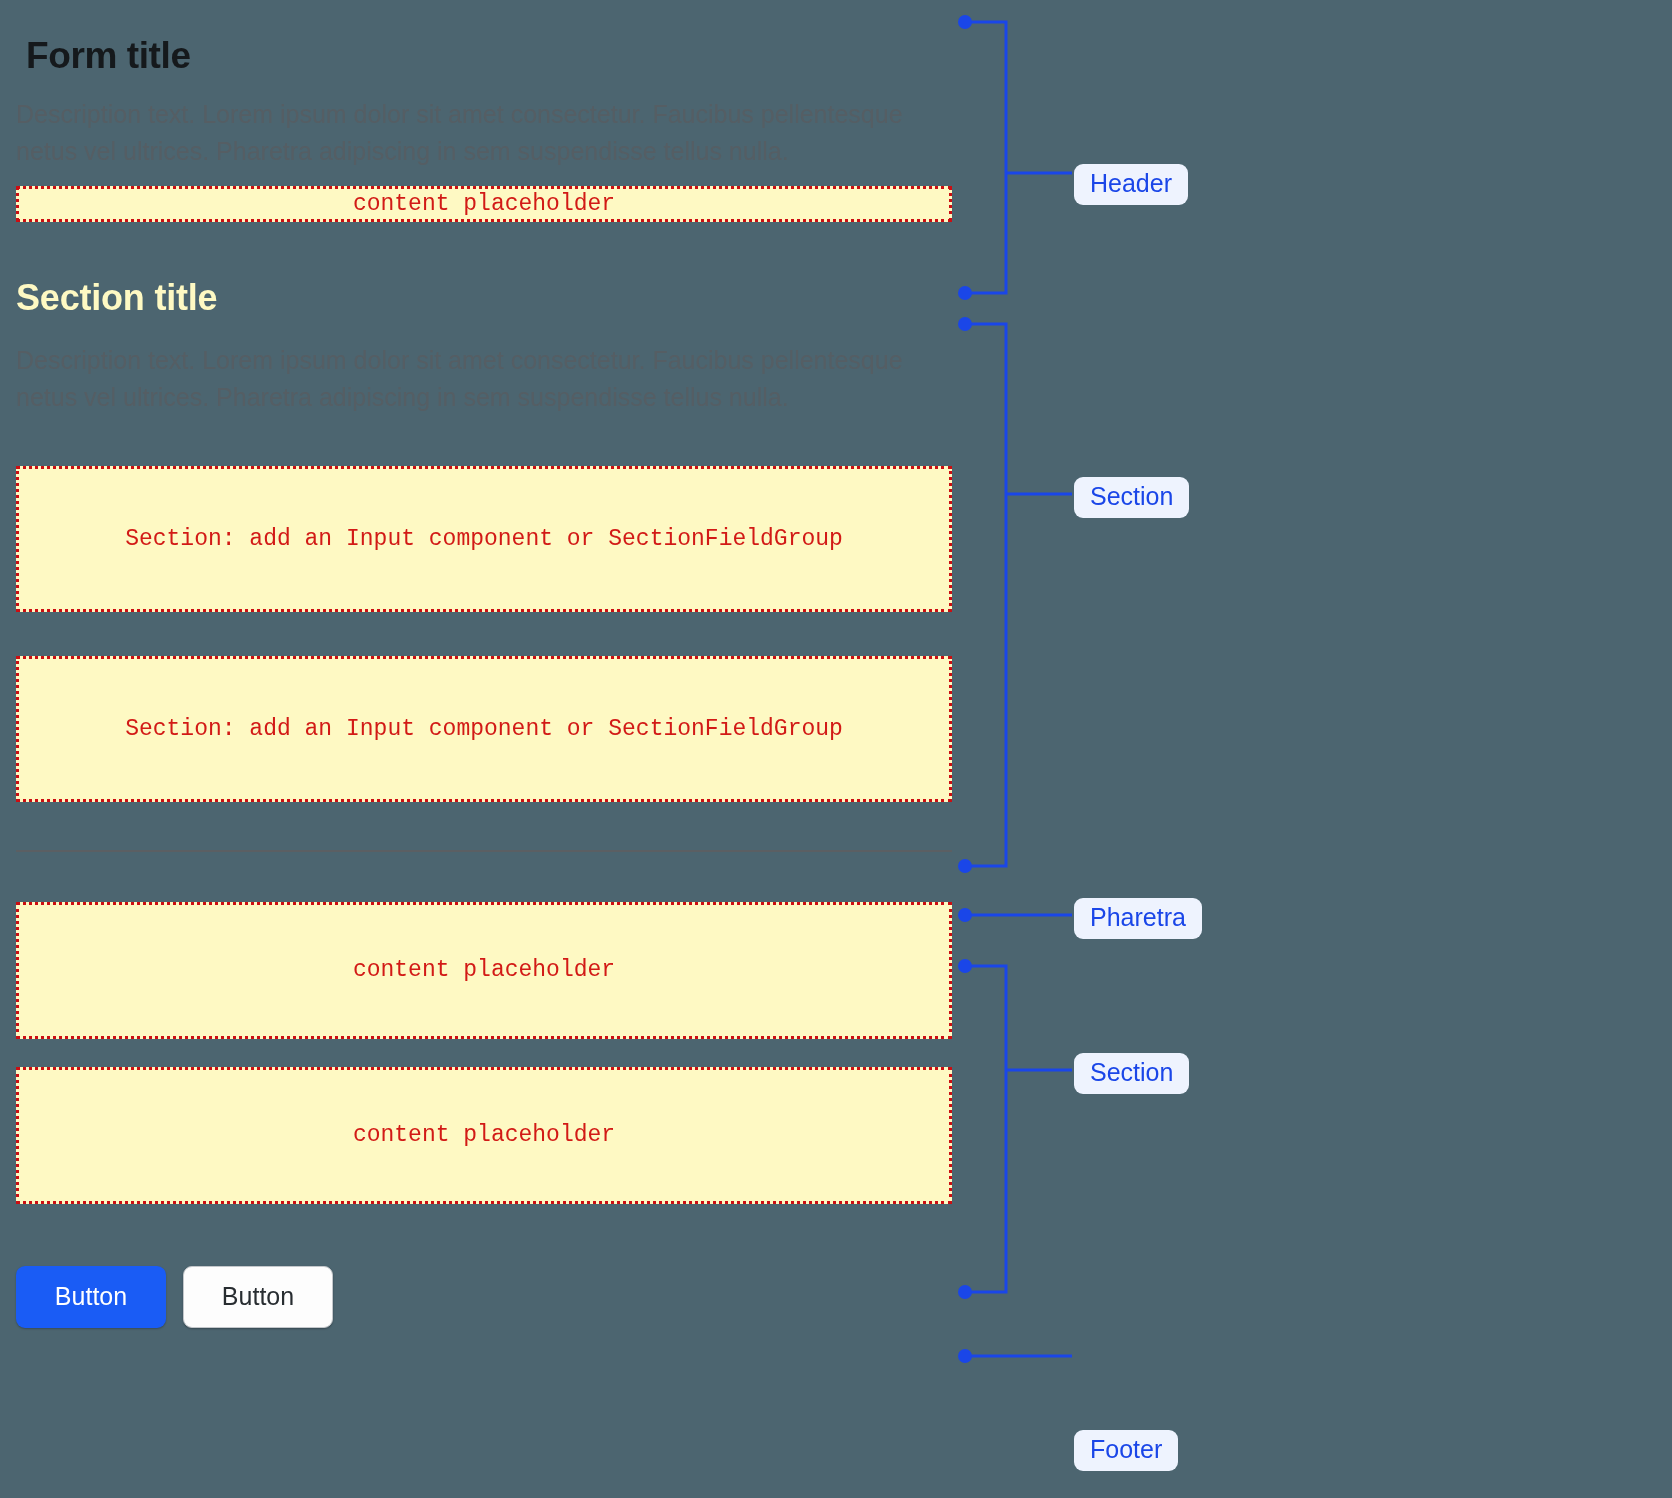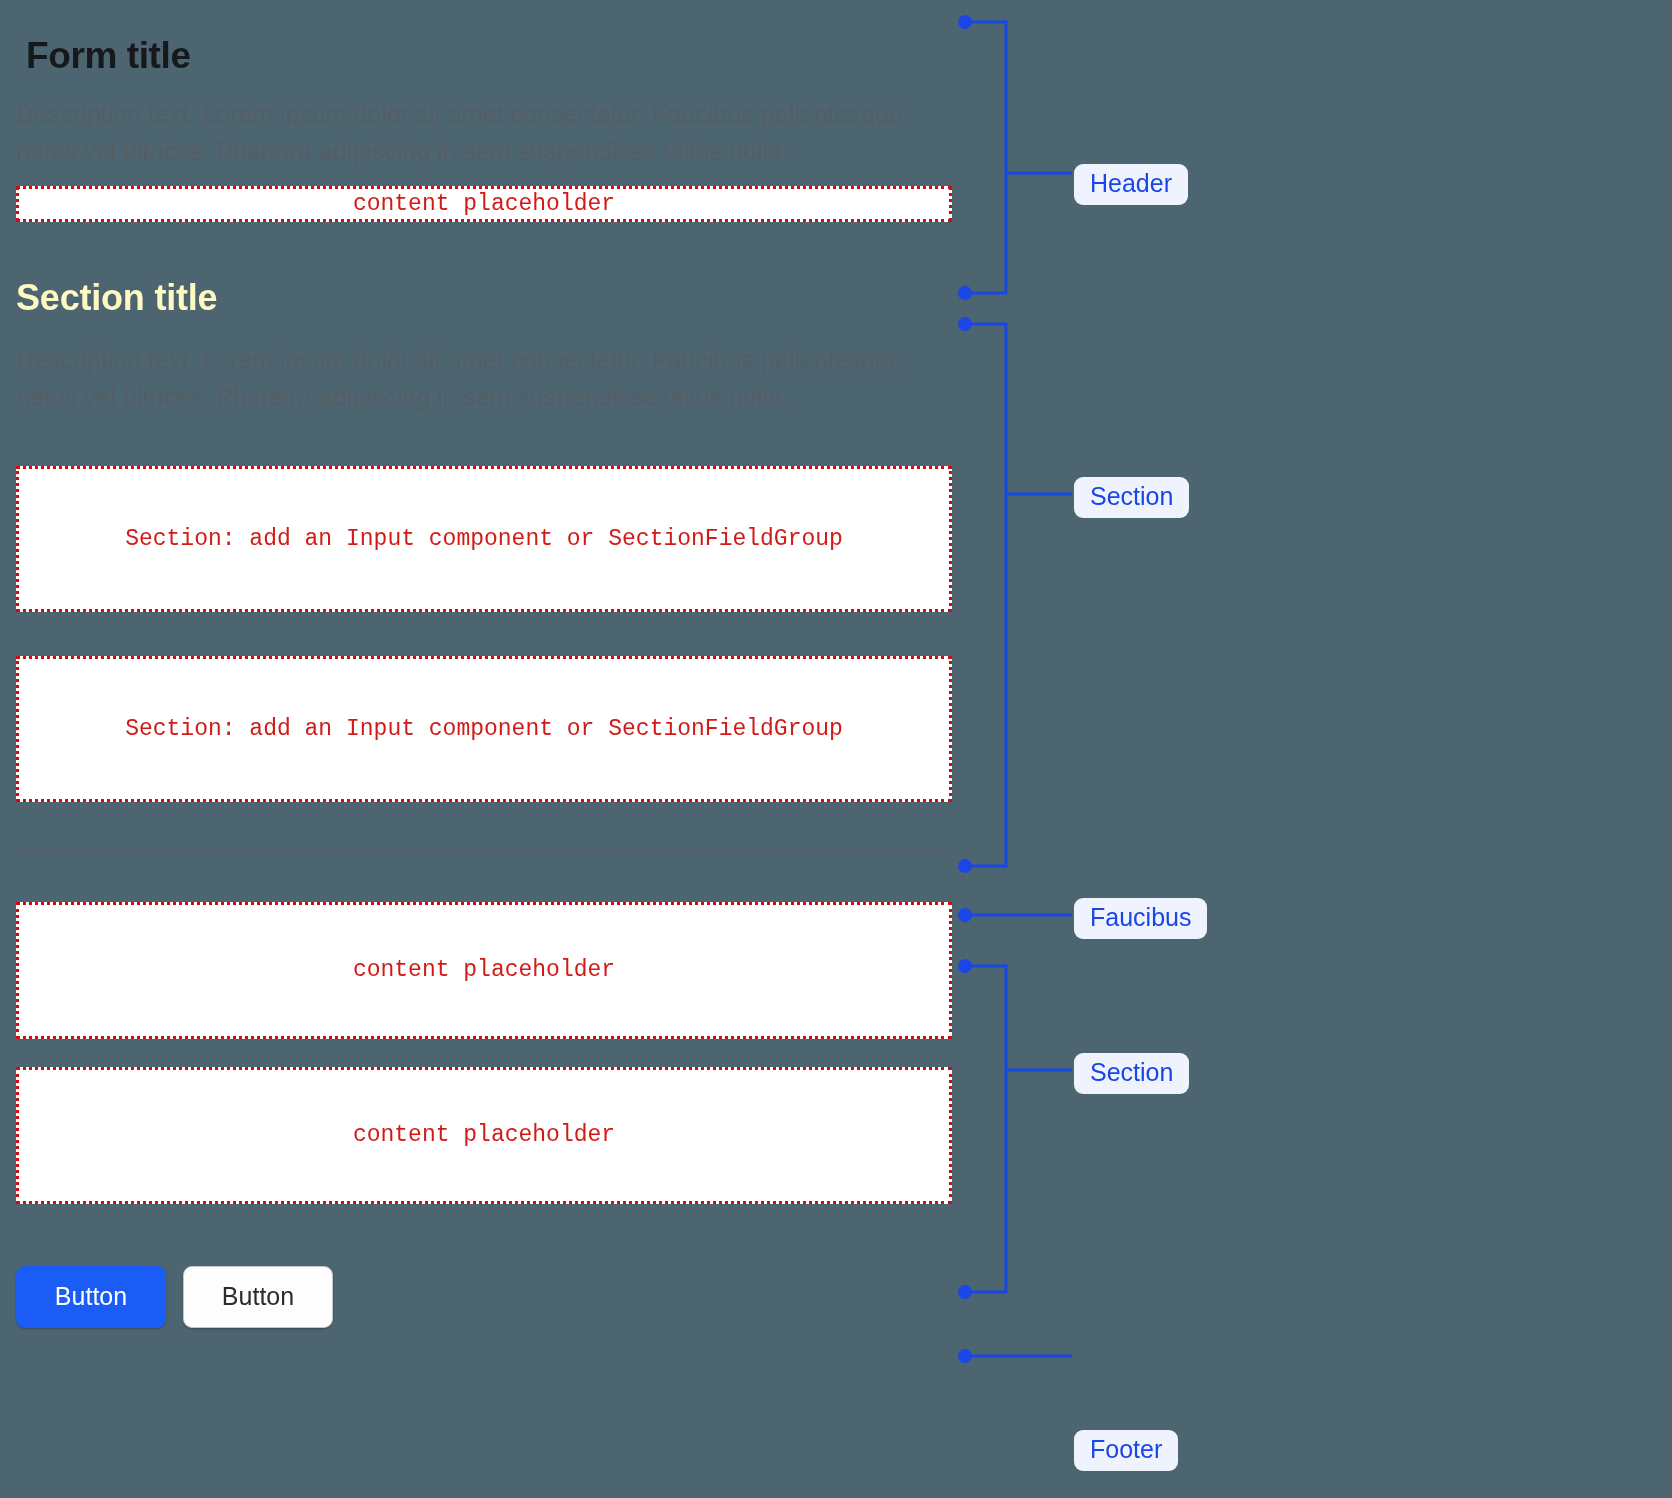--- a/index.html
+++ b/index.html
@@ -47,21 +47,21 @@
     font-size: 25px;
     color: #555e64;
     line-height: 1.48;
     margin: 0;
     max-width: 900px;
   }
 
   
   .placeholder {
     border: 3px dotted #cc0e12;
-    background: #ffffff;
+    background: #fef9c3;
     color: #d21a16;
     font-family: "Liberation Mono", "DejaVu Sans Mono", monospace;
     font-size: 23px;
     display: flex;
     align-items: center;
     justify-content: center;
     box-sizing: border-box;
     text-align: center;
   }
   .ph-slim   { height: 36px; }
@@ -199,18 +199,18 @@
       <circle cx="965" cy="966" r="7"></circle>
       <circle cx="965" cy="1292" r="7"></circle>
       <circle cx="965" cy="1356" r="7"></circle>
     </g>
   </svg>
 
   <div class="anno-pill" style="left:1074px; top:164px;">Header</div>
 
   <div class="anno-pill" style="left:1074px; top:477px;">Section</div>
 
-  <div class="anno-pill" style="left:1074px; top:898px;">Faucibus</div>
+  <div class="anno-pill" style="left:1074px; top:898px;">Pharetra</div>
 
   <div class="anno-pill" style="left:1074px; top:1053px;">Section</div>
 
   <div class="anno-pill" style="left:1074px; top:1382px;margin-top:48px;">Footer</div>
 </div>
 
 </body></html>

